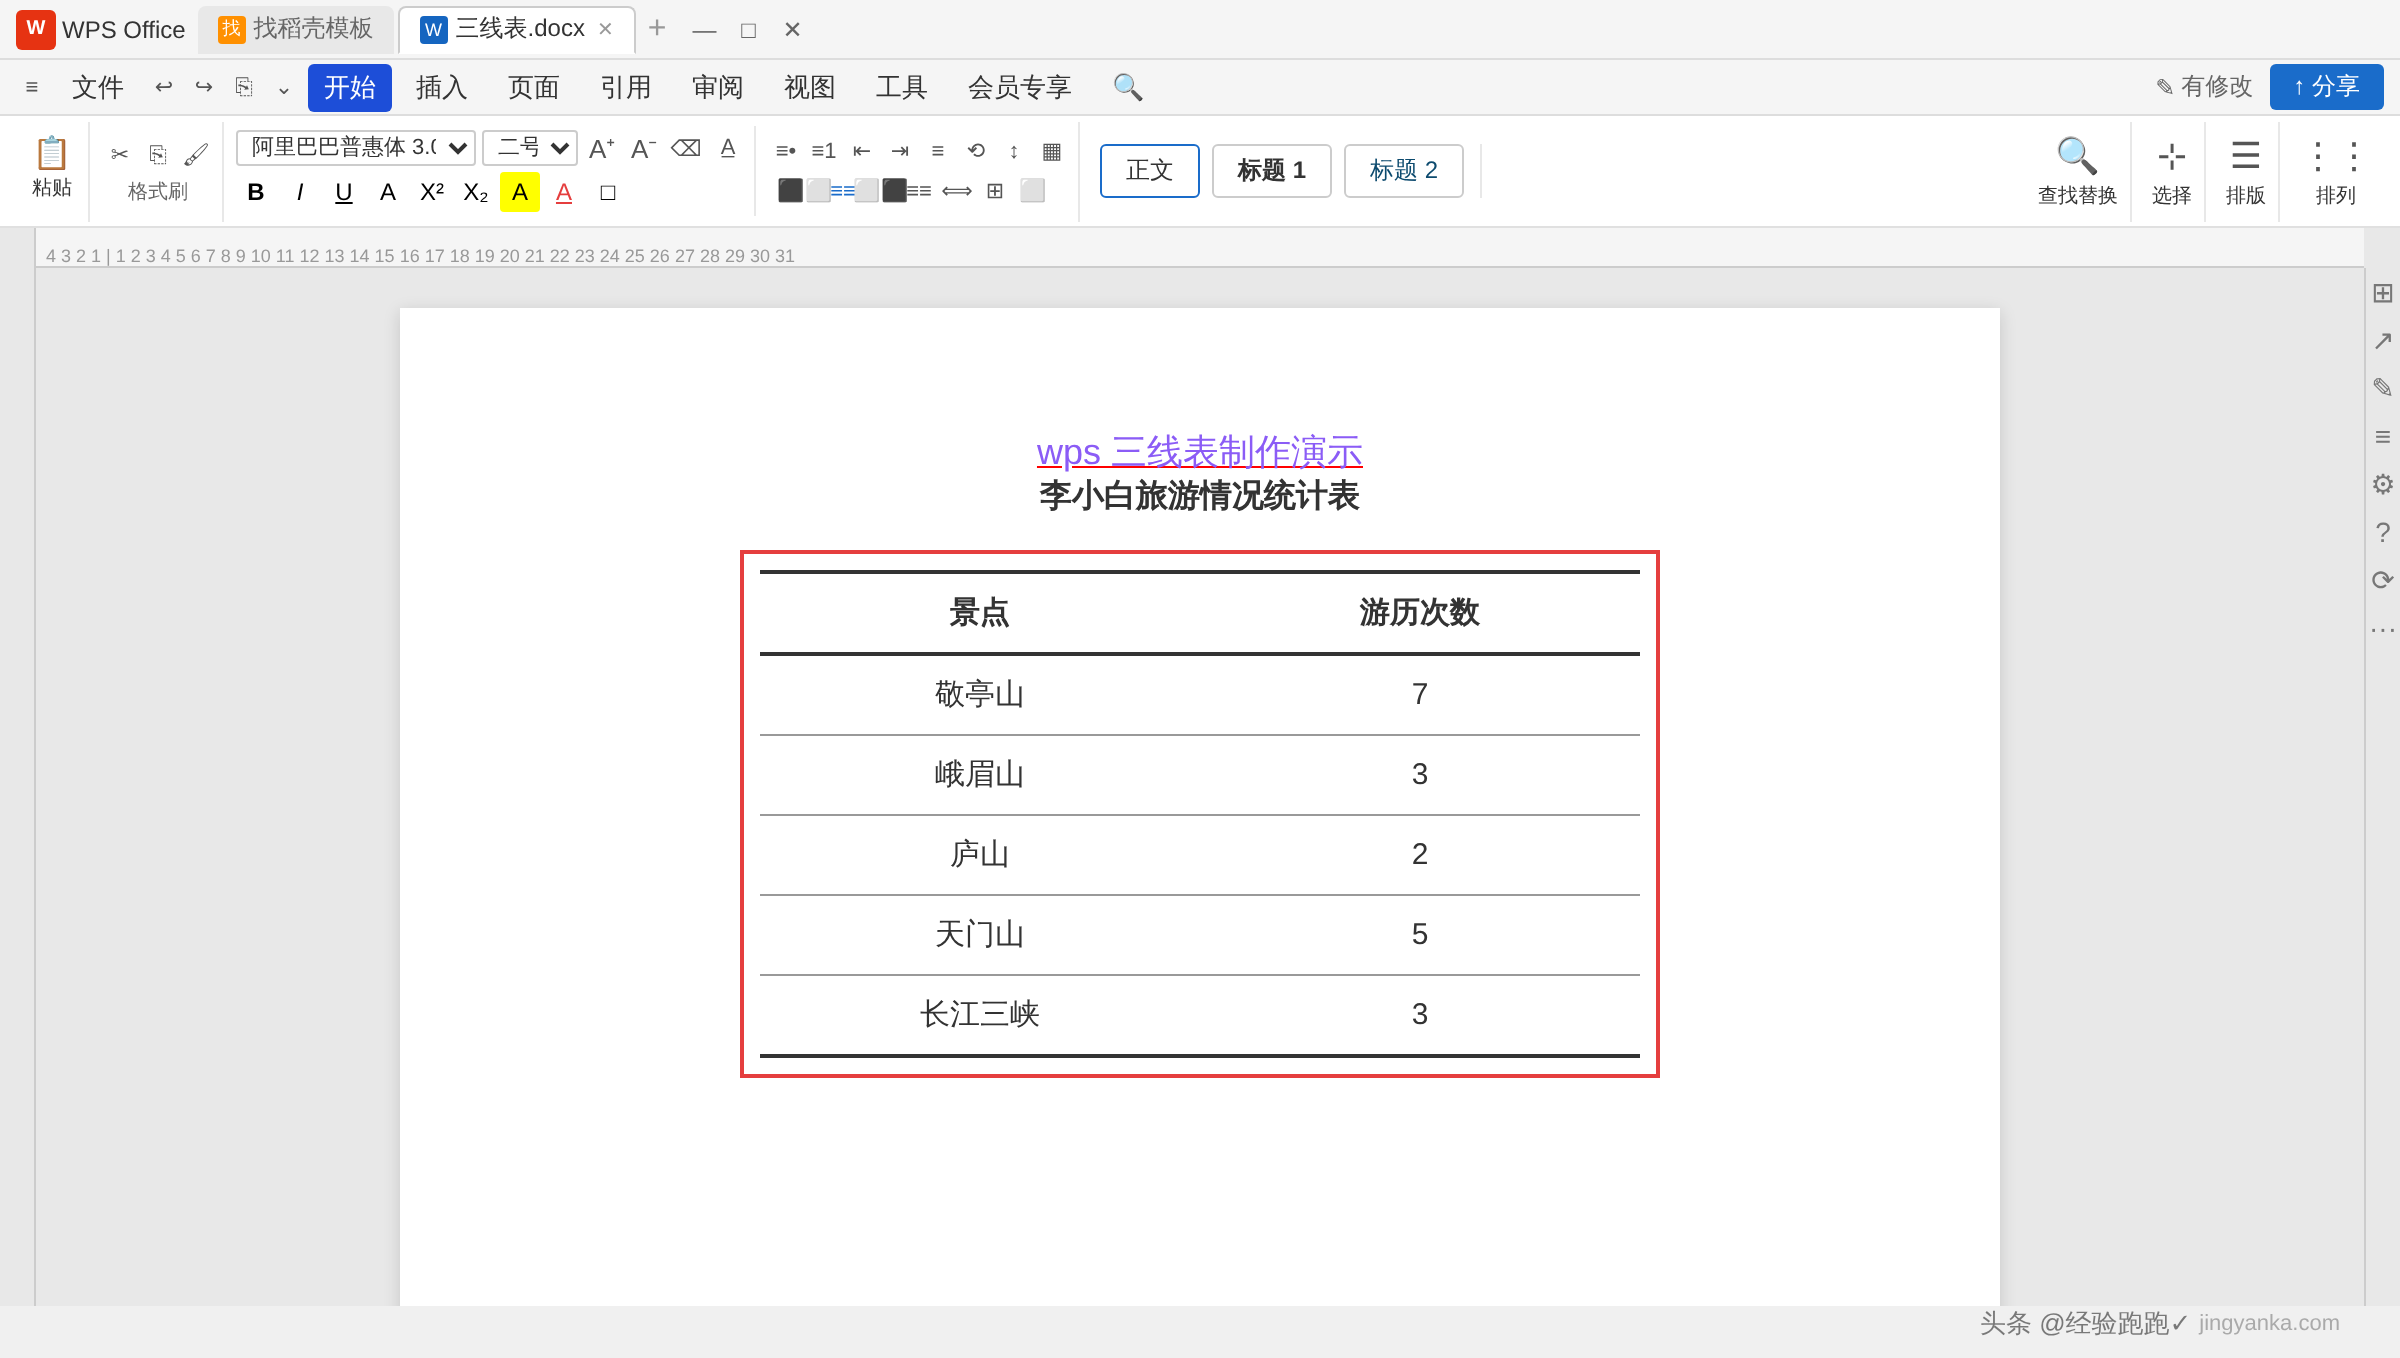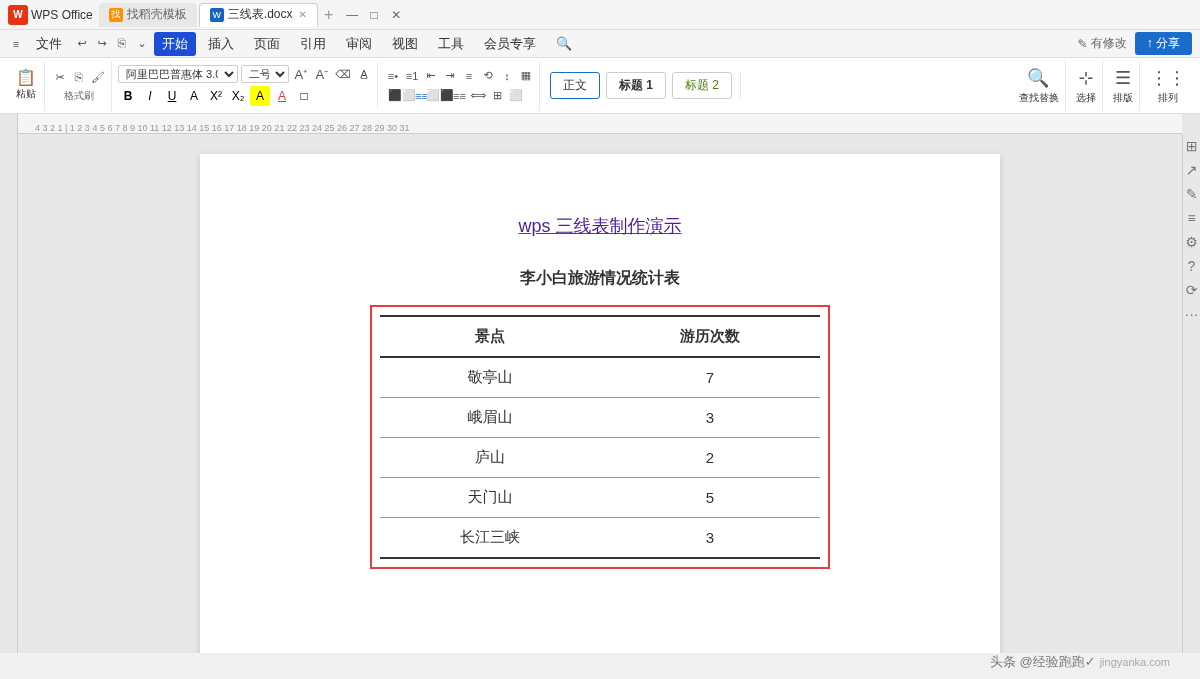--- a/index.html
+++ b/index.html
@@ -257,21 +257,21 @@
     }
     .style-preset {
       padding: 4px 12px;
       border-radius: 3px;
       font-size: 12px;
       cursor: pointer;
       border: 1px solid #ccc;
     }
     .style-preset.zhengwen { background: white; border-color: #1a6cca; color: #333; }
     .style-preset.biaoti1 { background: white; color: #333; font-weight: bold; }
-    .style-preset.biaoti2 { background: white; color: #4d7c0f; }
+    .style-preset.biaoti2 { background: white; color: #0c4a6e; }
 
     
     .right-tools {
       display: flex;
       align-items: center;
       gap: 4px;
       margin-left: auto;
     }
     .rt-group {
       display: flex;
@@ -356,24 +356,23 @@
       width: 800px;
       min-height: 540px;
       background: white;
       box-shadow: 0 2px 8px rgba(0,0,0,0.15);
       padding: 60px 80px;
       position: relative;
     }
 
     .doc-title {
       text-align: center;
-      color: #4c1d95;
+      color: #8b5cf6;
       font-size: 18px;
       font-weight: normal;
-      margin-bottom: 30px;
       text-decoration: underline;
       text-decoration-color: #ff0000;
     }
 
     .table-caption {
       text-align: center;
       font-size: 16px;
       font-weight: bold;
       color: #333;
       margin-bottom: 16px;
@@ -626,21 +625,21 @@
     <div class="rt-group">
       <div class="rt-icon">⋮⋮</div>
       <div class="rt-label">排列</div>
     </div>
   </div>
 </div>
 
 <div class="ruler-area">
   <div class="ruler-left-spacer"></div>
   <div class="ruler">
-    <span style="position:absolute;left:17px;font-size:9px;color:#999">4 3 2 1 | 1 2 3 4 5 6 7 8 9 10 11 12 13 14 15 16 17 18 19 20 21 22 23 24 25 26 27 28 29 30 31</span>
+    <span style="position:absolute;left:5px;font-size:9px;color:#999">4 3 2 1 | 1 2 3 4 5 6 7 8 9 10 11 12 13 14 15 16 17 18 19 20 21 22 23 24 25 26 27 28 29 30 31</span>
   </div>
   <div class="ruler-right-spacer"></div>
 </div>
 
 <div class="main-area">
   <div class="left-panel"></div>
 
   <div class="scroll-area">
     <div class="document-page">
 

